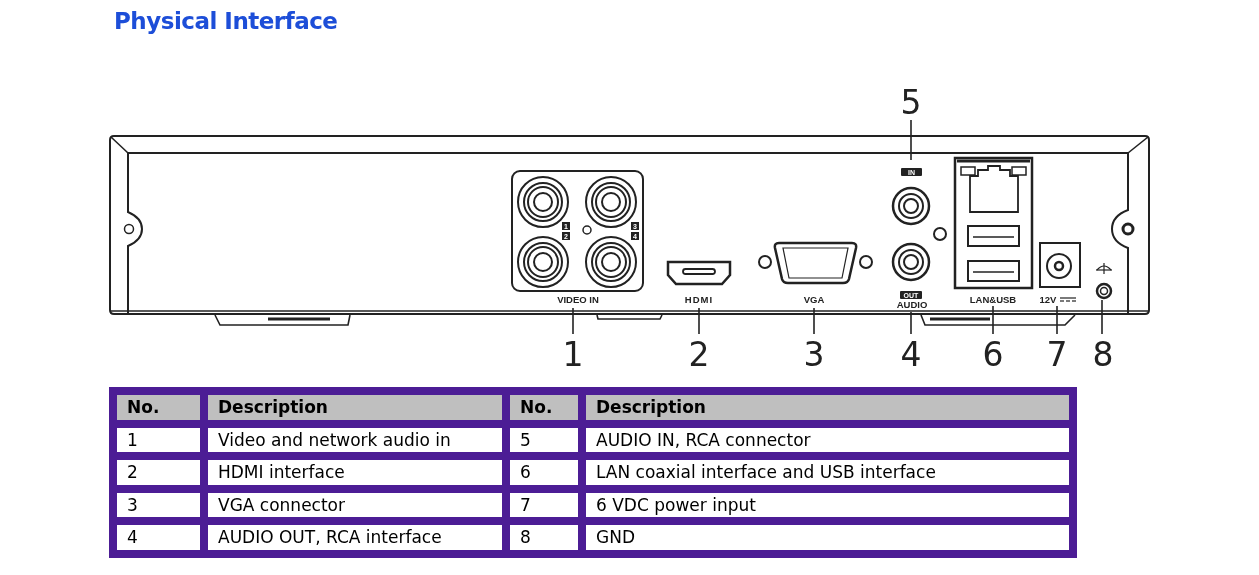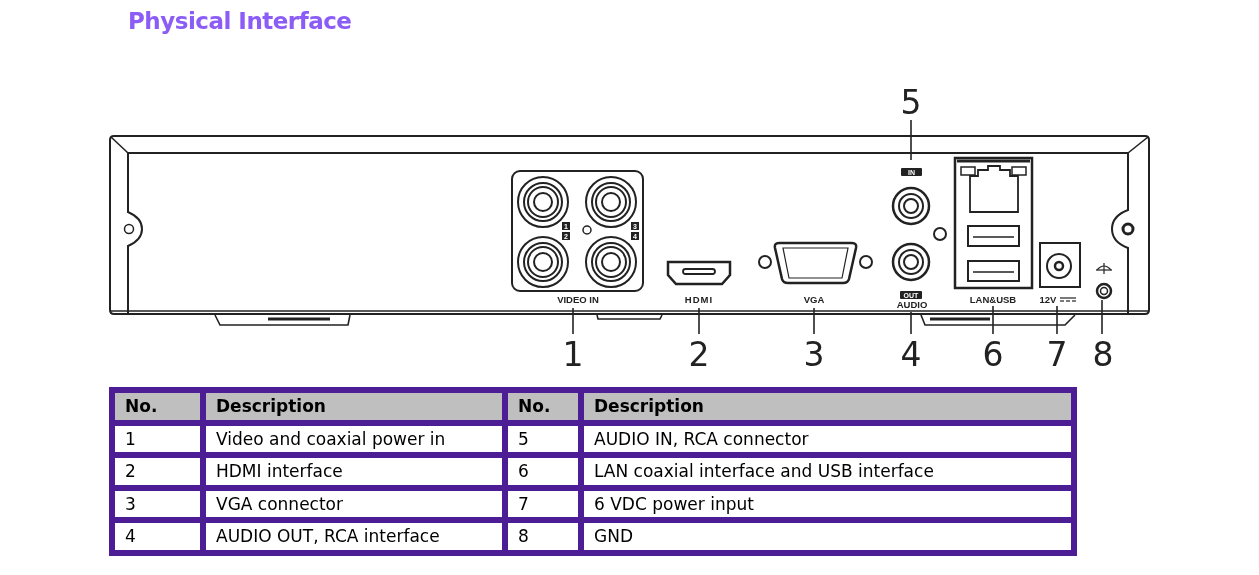--- a/index.html
+++ b/index.html
@@ -1,22 +1,22 @@
 <!DOCTYPE html>
 <html><head>
 <meta charset="utf-8">
 <style>
   html,body{margin:0;padding:0;background:#ffffff;}
   body{width:1259px;height:575px;position:relative;overflow:hidden;font-family:"Liberation Sans",sans-serif;color:#000;}
-  .title{position:absolute;left:128px;top:8px;font-family:"DejaVu Sans",sans-serif;font-weight:bold;font-size:23px;letter-spacing:-0.5px;color:#8b5cf6;}
+  .title{position:absolute;left:114px;top:8px;font-family:"DejaVu Sans",sans-serif;font-weight:bold;font-size:23px;letter-spacing:-0.5px;color:#1d4ed8;}
   #diagram{position:absolute;left:0;top:0;}
   .lbl{font-family:"Liberation Sans",sans-serif;font-weight:bold;font-size:9.5px;fill:#222;text-anchor:middle;}
   .num{font-family:"DejaVu Sans",sans-serif;font-size:33px;fill:#222;text-anchor:middle;}
   table.spec{position:absolute;left:109px;top:387px;border-collapse:collapse;width:968px;font-family:"DejaVu Sans",sans-serif;font-size:17px;}
-  table.spec th,table.spec td{border:6px solid #4c1d95;text-align:left;padding:0 10px;height:32.5px;box-sizing:border-box;}
+  table.spec th,table.spec td{border:8px solid #4c1d95;text-align:left;padding:0 10px;height:32.5px;box-sizing:border-box;}
   table.spec th{background:#bfbfbf;font-weight:bold;font-size:17px;}
   table.spec td{font-weight:normal;}
   .c1{width:91px;}
   .c2{width:302px;}
   .c3{width:76px;}
 </style>
 </head>
 <body>
 
 <div class="title">Physical Interface</div>
@@ -177,21 +177,21 @@
     <tr>
       <th class="c1">No.</th>
       <th class="c2">Description</th>
       <th class="c3">No.</th>
       <th>Description</th>
     </tr>
   </thead>
   <tbody>
     <tr>
       <td>1</td>
-      <td>Video and coaxial power in</td>
+      <td>Video and network audio in</td>
       <td>5</td>
       <td>AUDIO IN, RCA connector</td>
     </tr>
     <tr>
       <td>2</td>
       <td>HDMI interface</td>
       <td>6</td>
       <td>LAN coaxial interface and USB interface</td>
     </tr>
     <tr>

